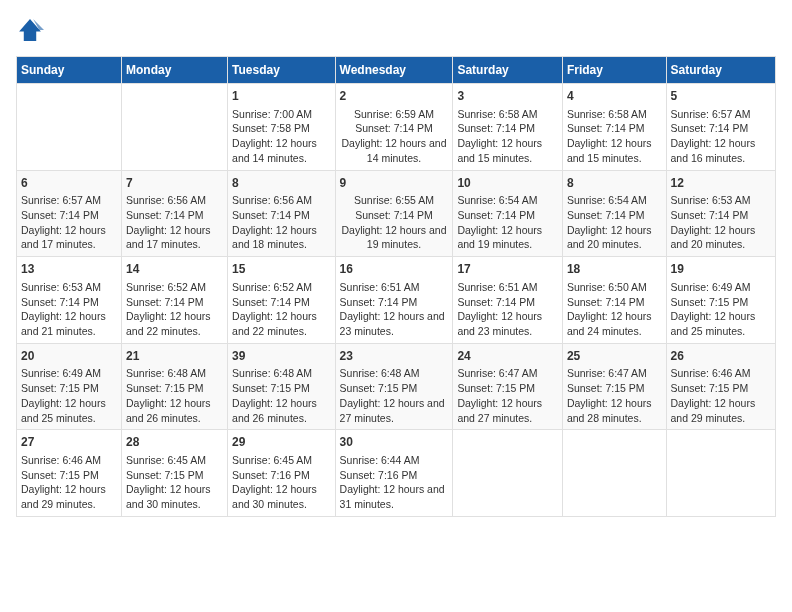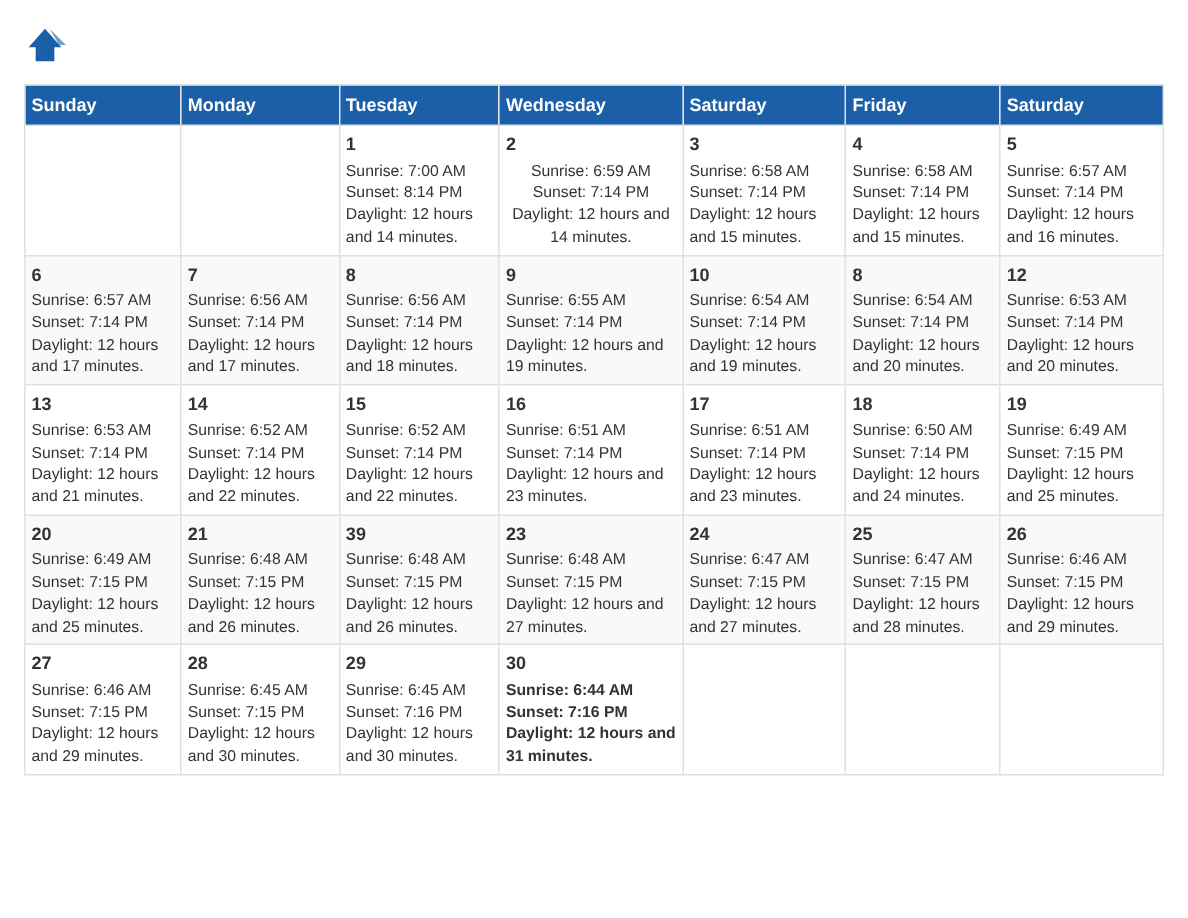--- a/index.html
+++ b/index.html
@@ -131,21 +131,21 @@
         <th>Saturday</th>
       </tr>
   </thead>
   <tbody id="calendar-body">
   <tr>
         <td class="empty-cell"></td>
         <td class="empty-cell"></td>
         <td>
           <span class="day-number">1</span>
           <div class="day-info" style="white-space: pre-line;">Sunrise: 7:00 AM
-Sunset: 8:14 PM
+Sunset: 7:58 PM
 Daylight: 12 hours and 14 minutes.</div>
         </td>
         <td>
           <span class="day-number">2</span>
           <div class="day-info" style="white-space: pre-line; text-align: center;">Sunrise: 6:59 AM
 Sunset: 7:14 PM
 Daylight: 12 hours and 14 minutes.</div>
         </td>
         <td>
           <span class="day-number">3</span>
@@ -180,21 +180,21 @@
 Daylight: 12 hours and 17 minutes.</div>
         </td>
         <td>
           <span class="day-number">8</span>
           <div class="day-info" style="white-space: pre-line;">Sunrise: 6:56 AM
 Sunset: 7:14 PM
 Daylight: 12 hours and 18 minutes.</div>
         </td>
         <td>
           <span class="day-number">9</span>
-          <div class="day-info" style="white-space: pre-line;">Sunrise: 6:55 AM
+          <div class="day-info" style="white-space: pre-line; text-align: center;">Sunrise: 6:55 AM
 Sunset: 7:14 PM
 Daylight: 12 hours and 19 minutes.</div>
         </td>
         <td>
           <span class="day-number">10</span>
           <div class="day-info" style="white-space: pre-line;">Sunrise: 6:54 AM
 Sunset: 7:14 PM
 Daylight: 12 hours and 19 minutes.</div>
         </td>
         <td>
@@ -312,21 +312,21 @@
 Daylight: 12 hours and 30 minutes.</div>
         </td>
         <td>
           <span class="day-number">29</span>
           <div class="day-info" style="white-space: pre-line;">Sunrise: 6:45 AM
 Sunset: 7:16 PM
 Daylight: 12 hours and 30 minutes.</div>
         </td>
         <td>
           <span class="day-number">30</span>
-          <div class="day-info" style="white-space: pre-line; font-weight: bold;">Sunrise: 6:44 AM
+          <div class="day-info" style="white-space: pre-line;">Sunrise: 6:44 AM
 Sunset: 7:16 PM
 Daylight: 12 hours and 31 minutes.</div>
         </td>
         <td class="empty-cell"></td>
         <td class="empty-cell"></td>
         <td class="empty-cell"></td>
       </tr>
     </tbody>
 </table>
 

